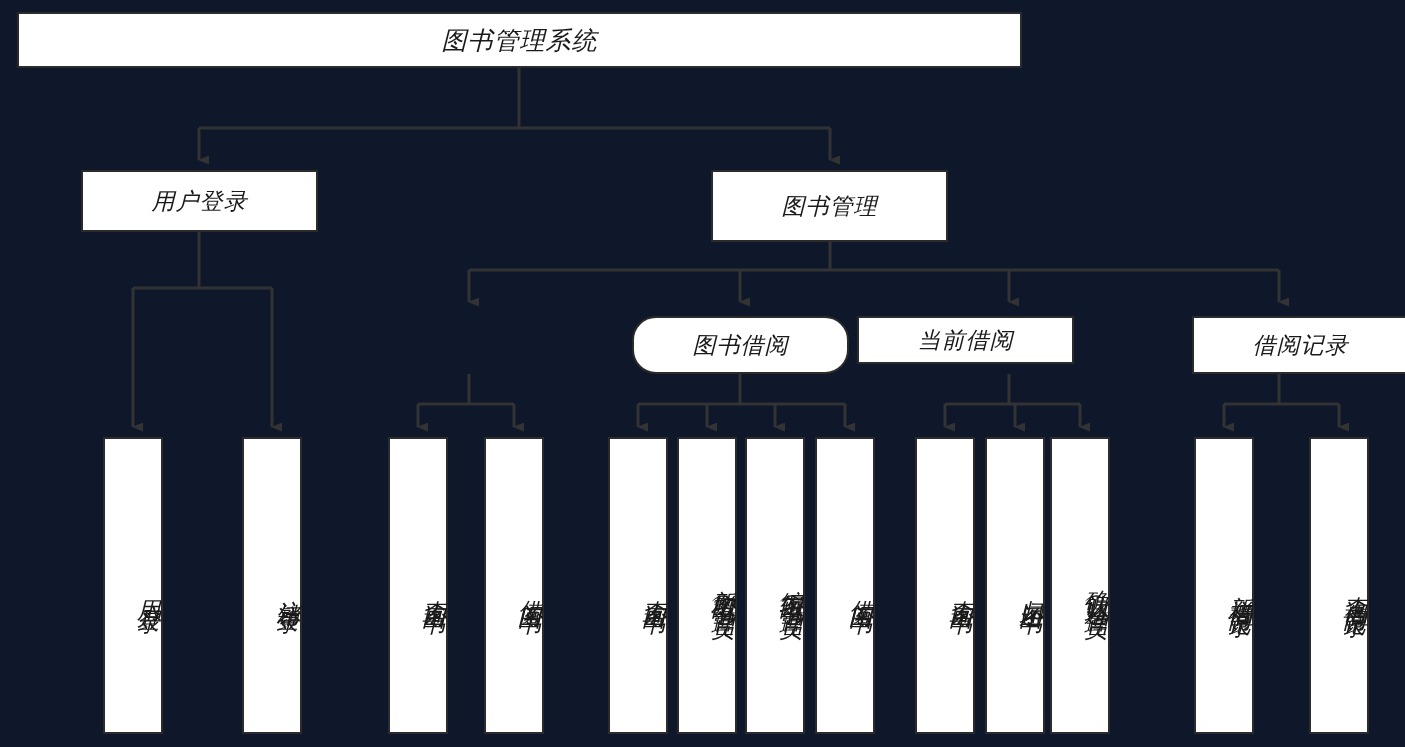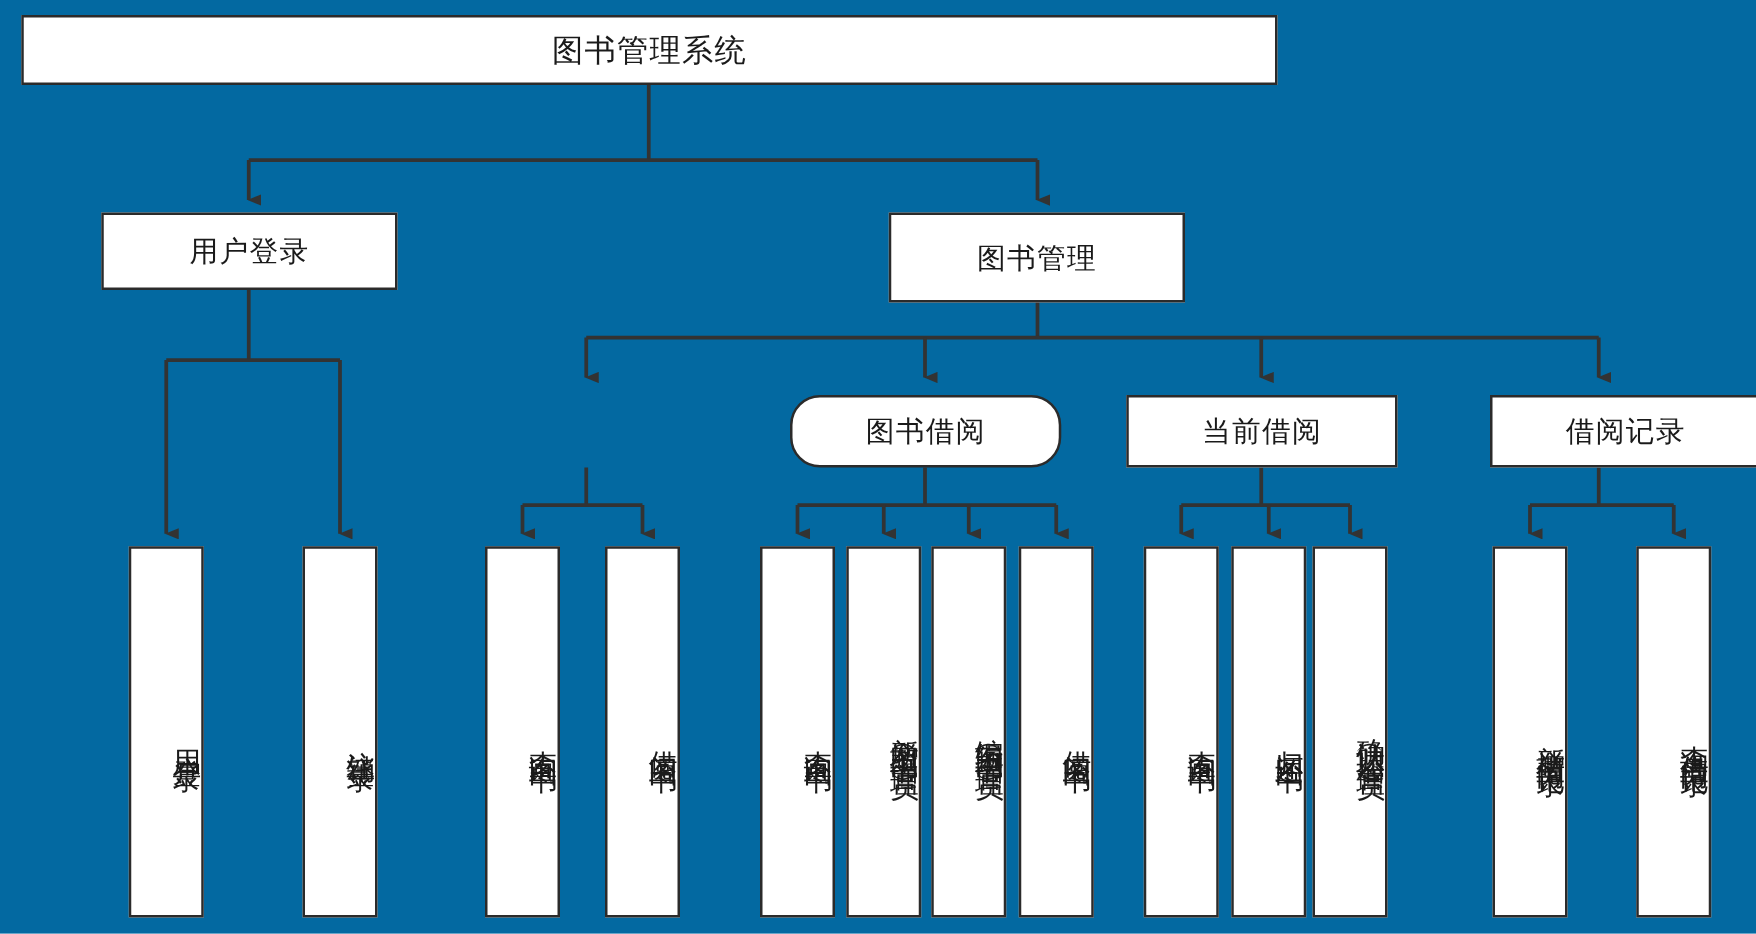--- a/index.html
+++ b/index.html
@@ -7,22 +7,23 @@
     padding: 0;
     background: #ffffff;
   }
   body {
     font-family: "DejaVu Sans", "Liberation Sans", sans-serif;
   }
   #canvas {
     position: relative;
     width: 1405px;
     height: 747px;
-    background: #0369a1;
+    background: #0f172a;
     overflow: hidden;
+    font-style: italic;
   }
   svg.edges {
     position: absolute;
     left: 0;
     top: 0;
     width: 1405px;
     height: 747px;
     pointer-events: none;
   }
   .node {
@@ -128,21 +129,21 @@
   <div class="node horiz" style="left:81px; top:170px; width:237px; height:62px;">
     <span>用户登录</span>
   </div>
   <div class="node horiz" style="left:711px; top:170px; width:237px; height:72px;">
     <span>图书管理</span>
   </div>
 
   <div class="node horiz" style="left:632px; top:316px; width:217px; height:58px;border-radius:24px;">
     <span>图书借阅</span>
   </div>
-  <div class="node horiz" style="left:901px; top:316px; width:217px; height:58px;">
+  <div class="node horiz" style="left:857px; top:316px; width:217px; height:48px;">
     <span>当前借阅</span>
   </div>
   <div class="node horiz" style="left:1171px; top:316px; width:217px; height:58px;margin-left:21px;">
     <span>借阅记录</span>
   </div>
 
   <div class="node vert" style="left:103px; top:437px; width:60px; height:297px;">
     <span>用户登录</span>
   </div>
   <div class="node vert" style="left:242px; top:437px; width:60px; height:297px;">

